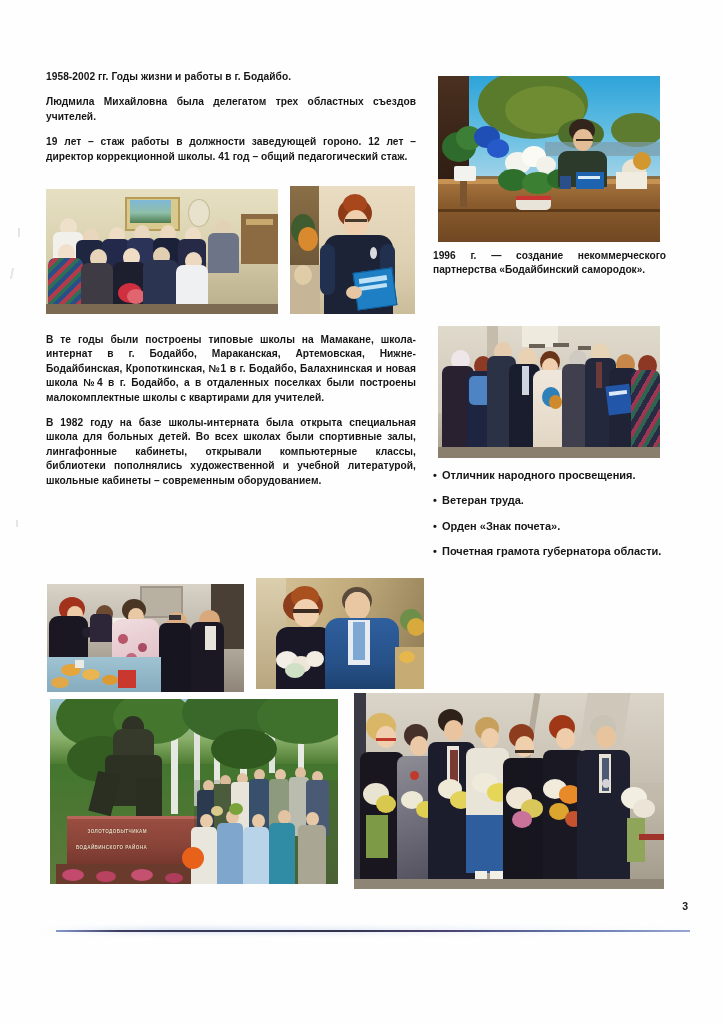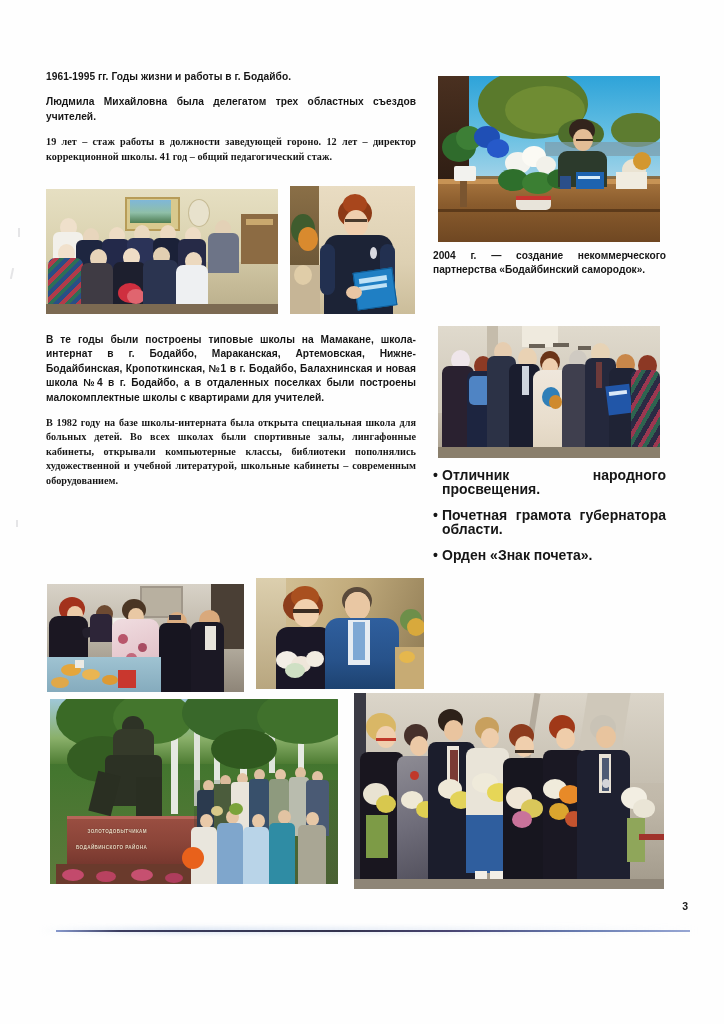--- a/index.html
+++ b/index.html
@@ -33,41 +33,41 @@
     width: 370px;
   }
   p.para {
     margin: 0 0 11px 0;
     font-size: 10.2px;
     line-height: 14.4px;
     font-weight: bold;
     text-align: justify;
     letter-spacing: .05px;
   }
-  p.para.last { margin-bottom: 0; font-family: Liberation Serif, serif; }
+  p.para.last { margin-bottom: 0; }
   .caption {
     margin: 0;
     font-size: 10.2px;
     line-height: 14.4px;
     font-weight: bold;
     text-align: justify;
   }
   .awards-title {
     margin: 0 0 11px 0;
     font-size: 10.2px;
     font-weight: bold;
     line-height: 14px;
   }
   ul.awards {
     list-style: none;
     margin: 0;
     padding: 0;
   }
   ul.awards li {
-    font-size: 14px;
+    font-size: 11px;
     line-height: 14.4px;
     font-weight: bold;
     margin-bottom: 11px;
     text-align: justify;
     position: relative;
     padding-left: 9px;
   }
   ul.awards li::before {
     content: "\2022";
     position: absolute;
@@ -130,39 +130,40 @@
 </head>
 <body>
 
 <div class="page">
 
   <div class="scan-speck" style="left:18px;top:228px;width:2px;height:9px;"></div>
   <div class="scan-speck" style="left:11px;top:268px;width:2px;height:11px;transform:rotate(12deg);"></div>
   <div class="scan-speck" style="left:16px;top:520px;width:2px;height:7px;"></div>
 
   <div class="col-left">
-    <p class="para">1961-1995 гг. Годы жизни и работы в г. Бодайбо.</p>
+    <p class="para">1958-2002 гг. Годы жизни и работы в г. Бодайбо.</p>
     <p class="para">Людмила Михайловна была делегатом трех областных съездов учителей.</p>
     <p class="para last">19 лет – стаж работы в должности заведующей гороно. 12 лет – директор коррекционной школы. 41 год – общий педагогический стаж.</p>
   </div>
 
   <div style="position:absolute;left:46px;top:333px;width:370px;">
     <p class="para">В те годы были построены типовые школы на Мамакане, школа-интернат в г. Бодайбо, Мараканская, Артемовская, Нижне-Бодайбинская, Кропоткинская, №1 в г. Бодайбо, Балахнинская и новая школа №4 в г. Бодайбо, а в отдаленных поселках были построены малокомплектные школы с квартирами для учителей.</p>
     <p class="para last">В 1982 году на базе школы-интерната была открыта специальная школа для больных детей. Во всех школах были спортивные залы, лингафонные кабинеты, открывали компьютерные классы, библиотеки пополнялись художественной и учебной литературой, школьные кабинеты – современным оборудованием.</p>
   </div>
 
   <div style="position:absolute;left:433px;top:249px;width:233px;">
-    <p class="caption">2004 г. — создание некоммерческого партнерства «Бодайбинский самородок».</p>
+    <p class="caption">1996 г. — создание некоммерческого партнерства «Бодайбинский самородок».</p>
   </div>
 
   <div style="position:absolute;left:433px;top:468px;width:233px;">
     <ul class="awards">
       <li>Отличник народного просвещения.</li>
+      <li>Ветеран труда.</li>
+      <li>Орден «Знак почета».</li>
       <li>Почетная грамота губернатора области.</li>
-      <li>Орден «Знак почета».</li>
     </ul>
   </div>
 
   <div class="photo" style="left:46px;top:189px;width:232px;height:125px;">
     <div class="ph-inner" style="background:linear-gradient(180deg,#ddd5b4 0%, #d9d0ad 40%, #b9ad8a 100%);">
 
       <div class="rect" style="left:0;top:0;width:100%;height:58%;background:linear-gradient(180deg,#e6dfc2,#d7cfab);"></div>
 
       <div class="rect" style="left:34%;top:6%;width:22%;height:24%;background:#d8c98e;border:2px solid #b79c58;"></div>
       <div class="rect" style="left:36%;top:9%;width:18%;height:18%;background:linear-gradient(180deg,#7fb7d8 0%, #8fbfa8 55%, #4e7d53 100%);"></div>

